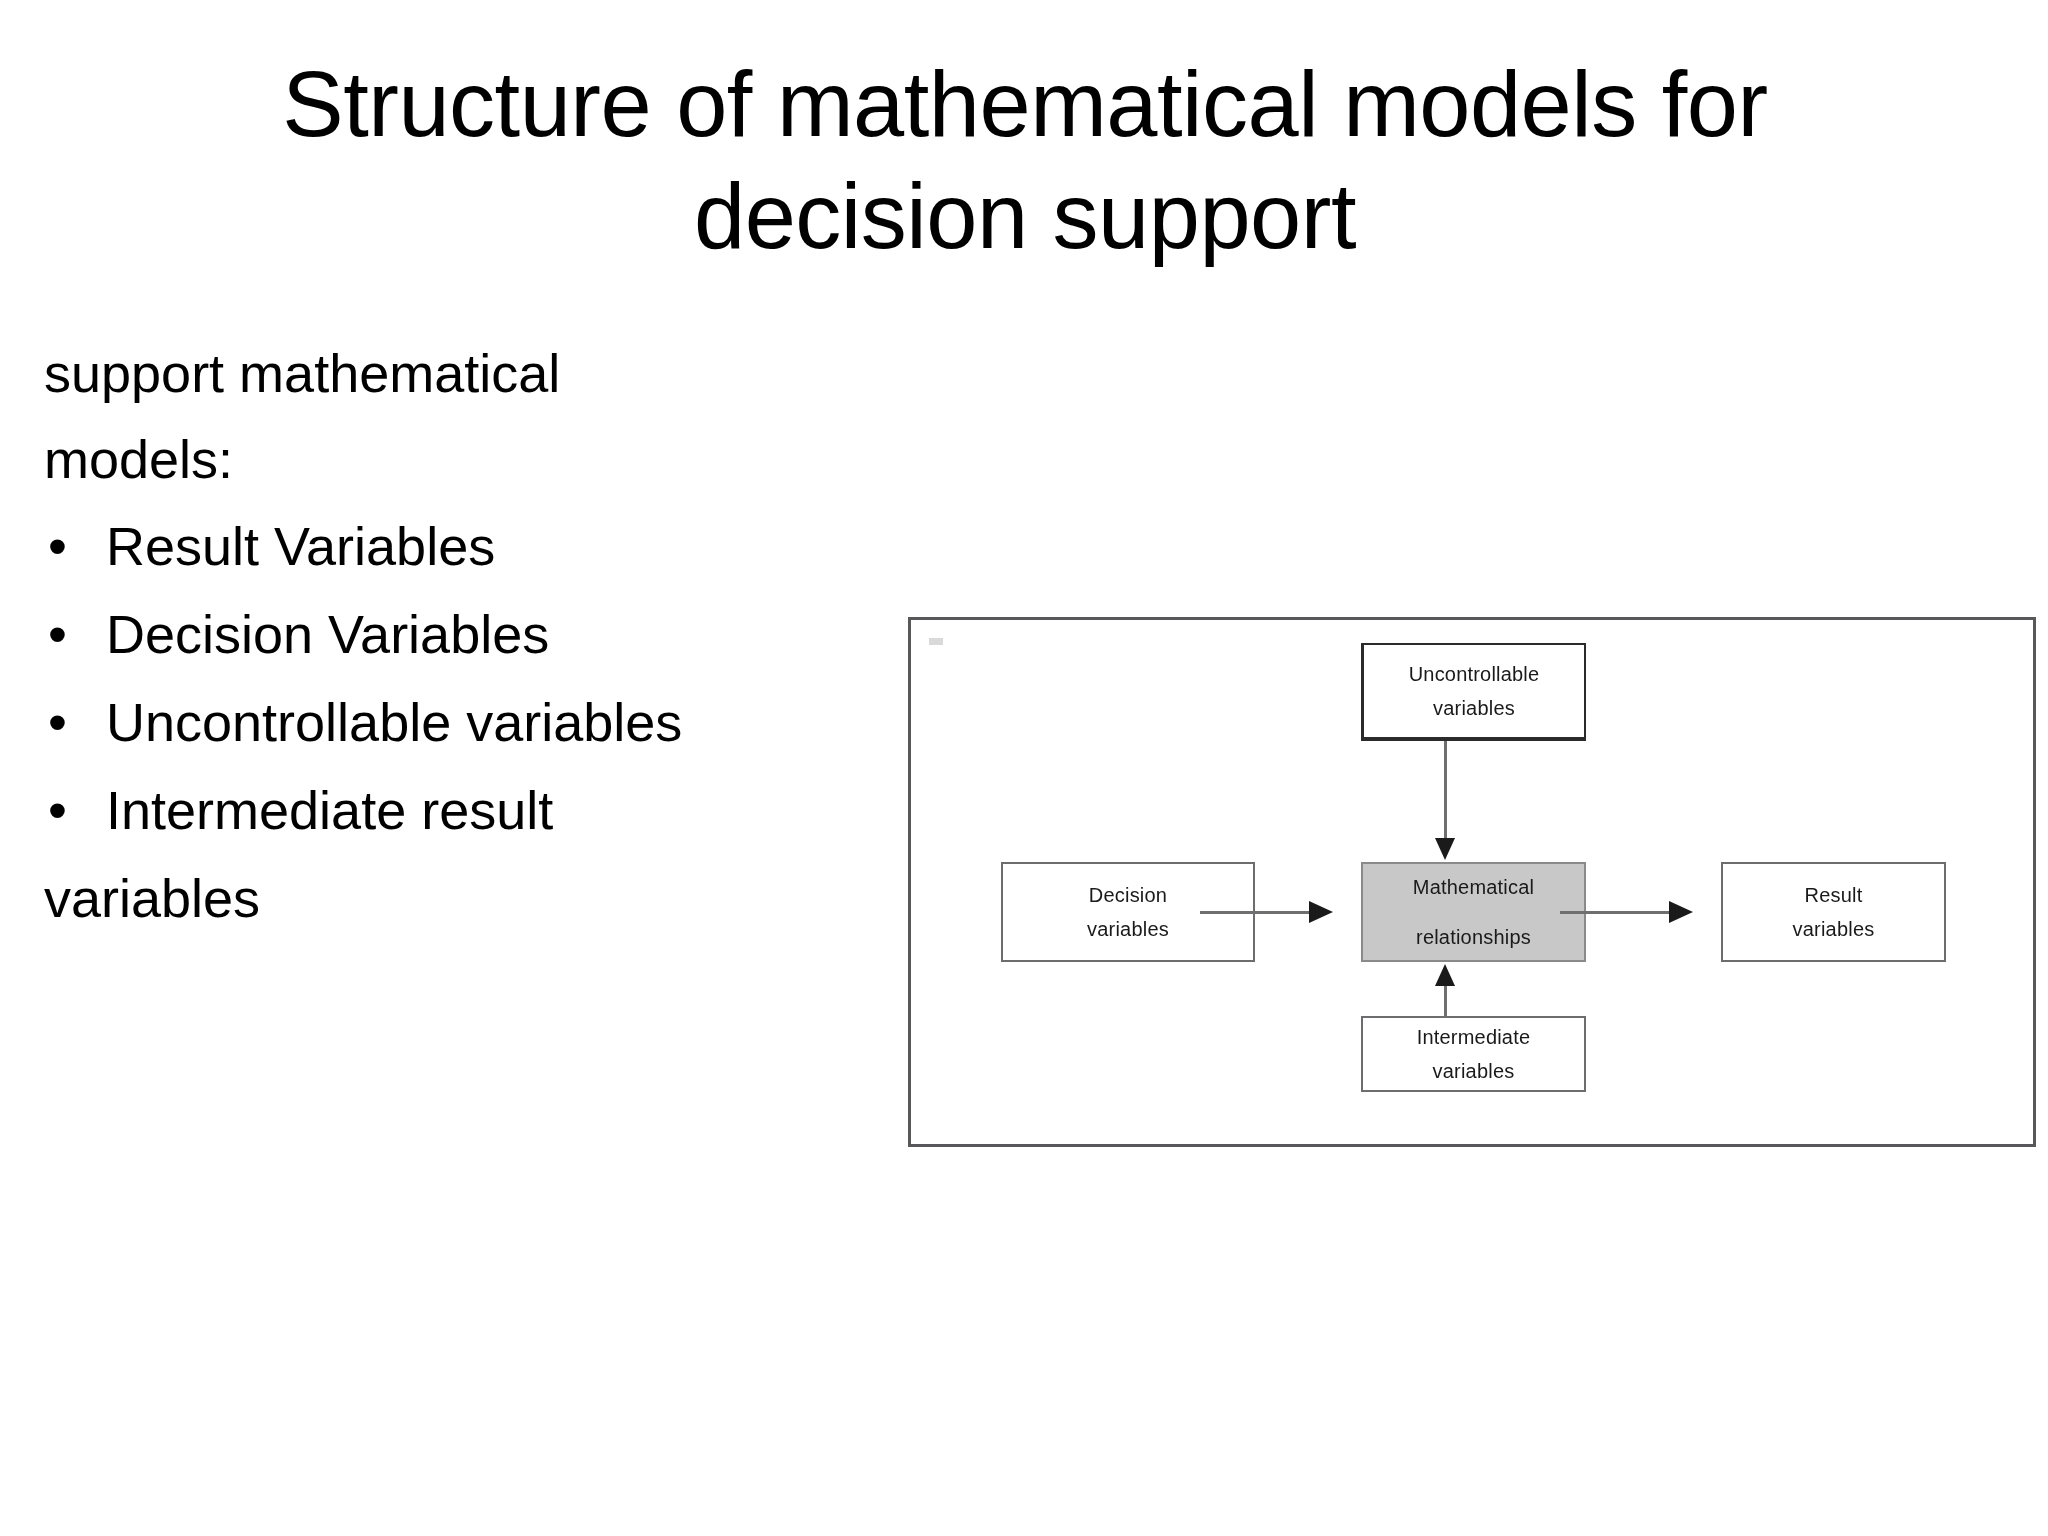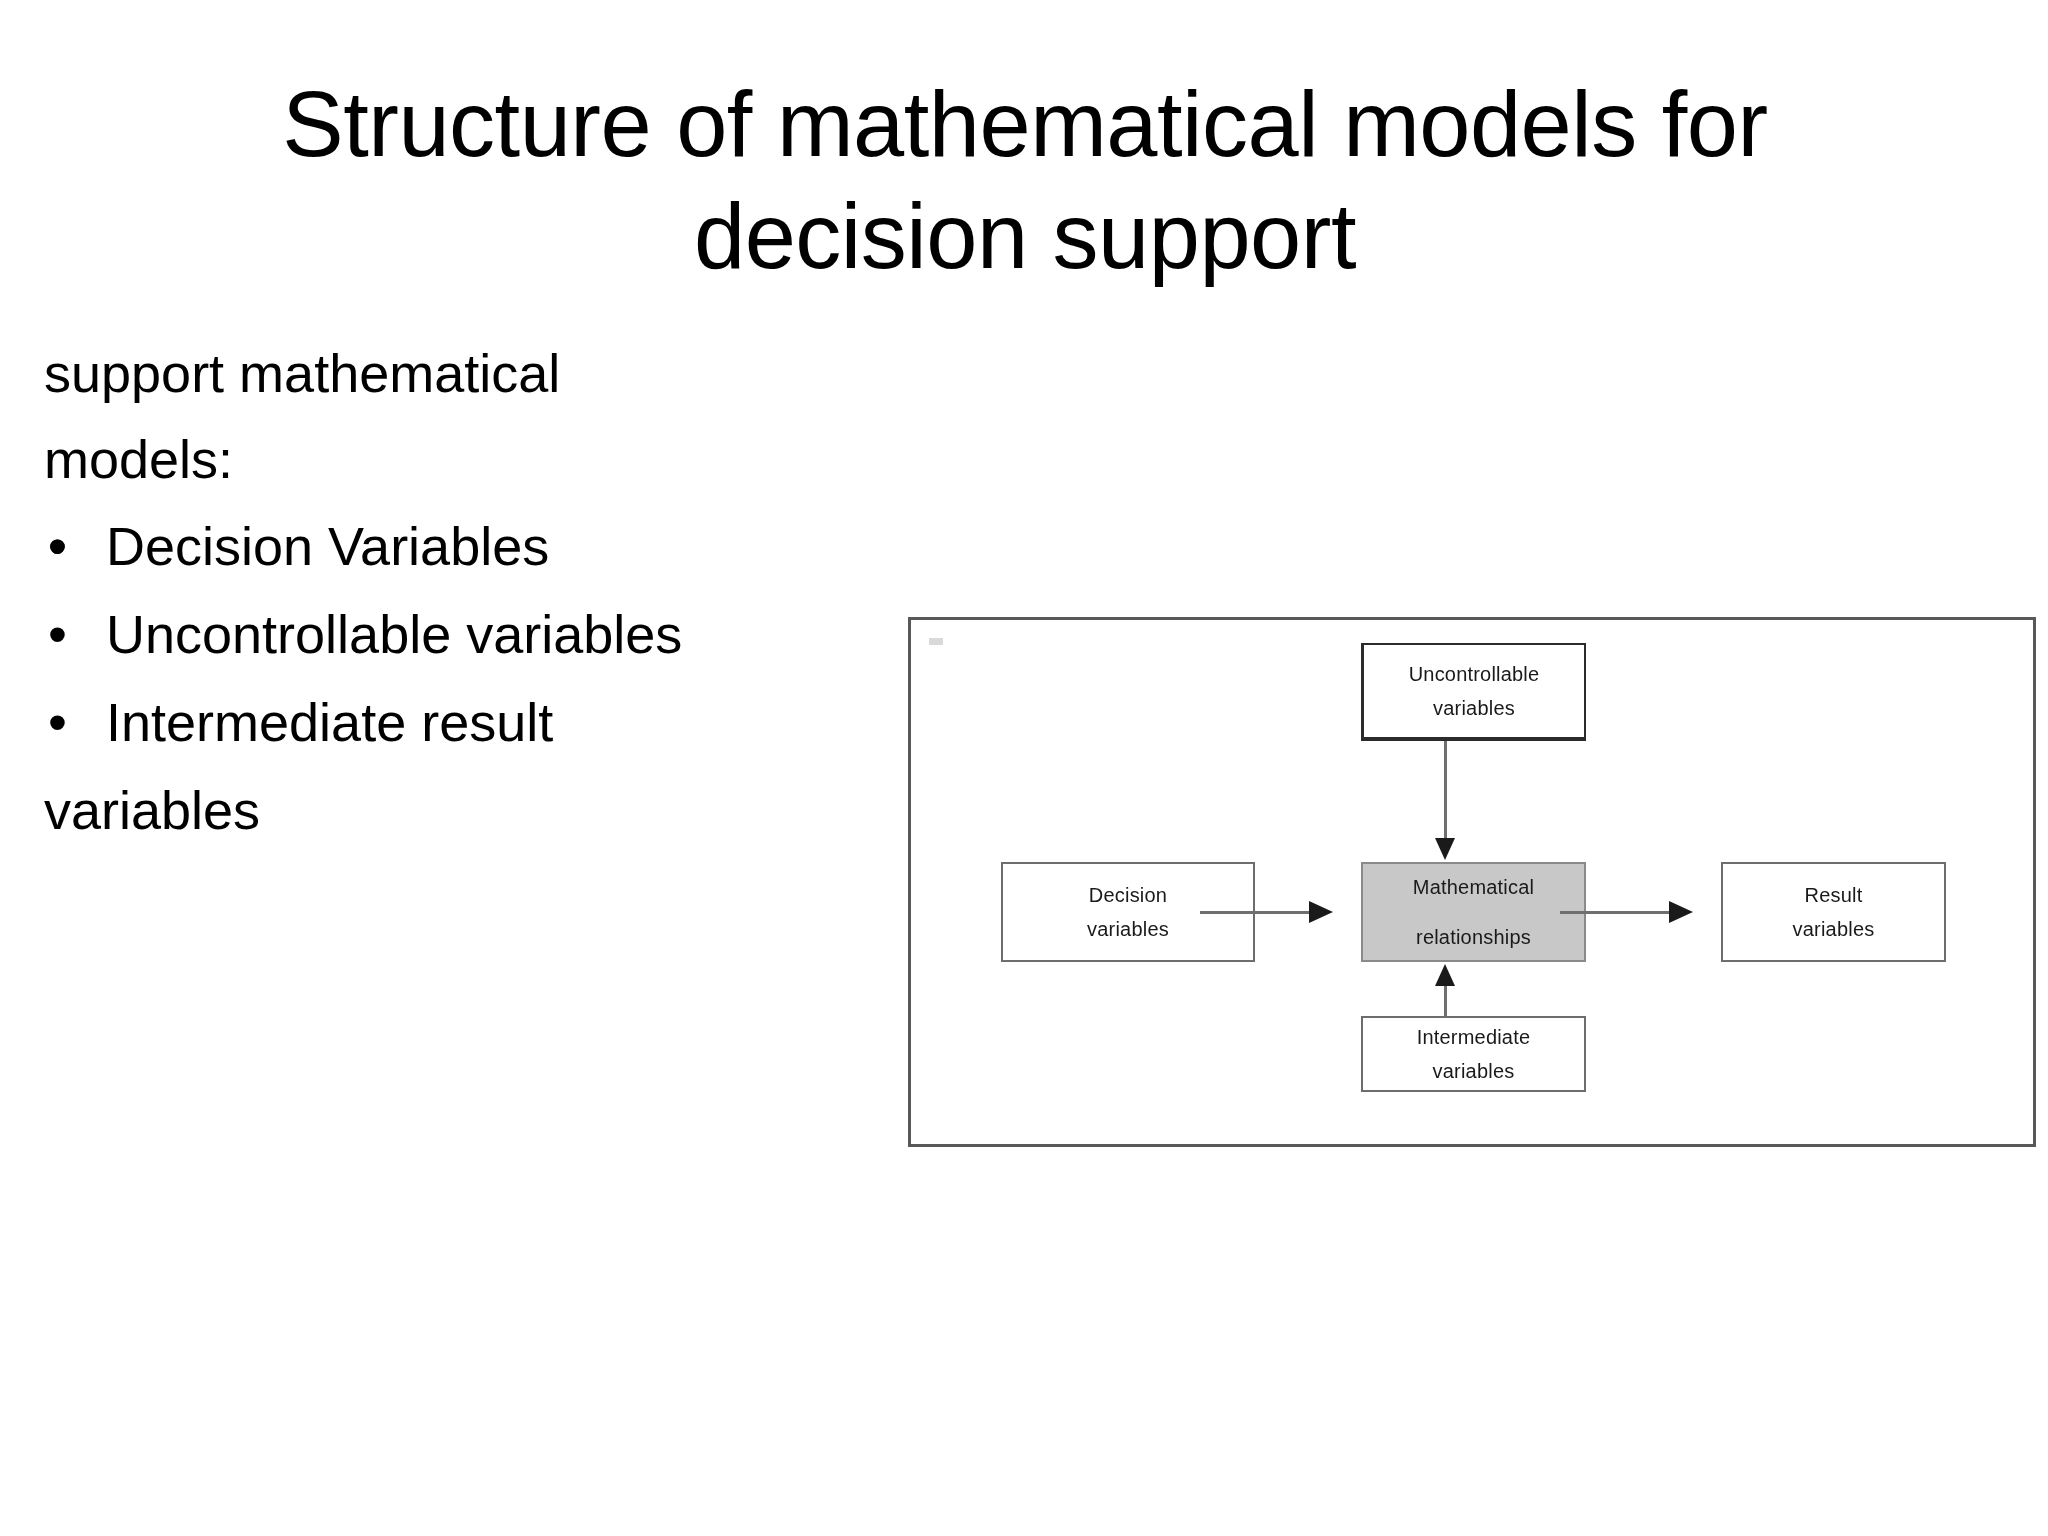--- a/index.html
+++ b/index.html
@@ -22,21 +22,20 @@
     position: absolute;
     left: 120px;
     top: 48px;
     width: 1810px;
     text-align: center;
     font-size: 92px;
     line-height: 1.22;
     font-weight: 400;
     letter-spacing: -0.5px;
     color: #000000;
-    margin-top: 20px;
   }
 
   
   #body-column {
     position: absolute;
     left: 44px;
     top: 330px;
     width: 900px;
   }
   .intro-line {
@@ -206,20 +205,21 @@
 
 <div id="body-column">
 
   <div class="intro-line">support mathematical</div>
   <div class="intro-line">models:</div>
 
   <div class="bullet-list">
 
     <div class="bullet-item">
       <span class="bullet-dot">•</span>
+      <span>Result Variables</span>
     </div>
 
     <div class="bullet-item">
       <span class="bullet-dot">•</span>
       <span>Decision Variables</span>
     </div>
 
     <div class="bullet-item">
       <span class="bullet-dot">•</span>
       <span>Uncontrollable variables</span>

